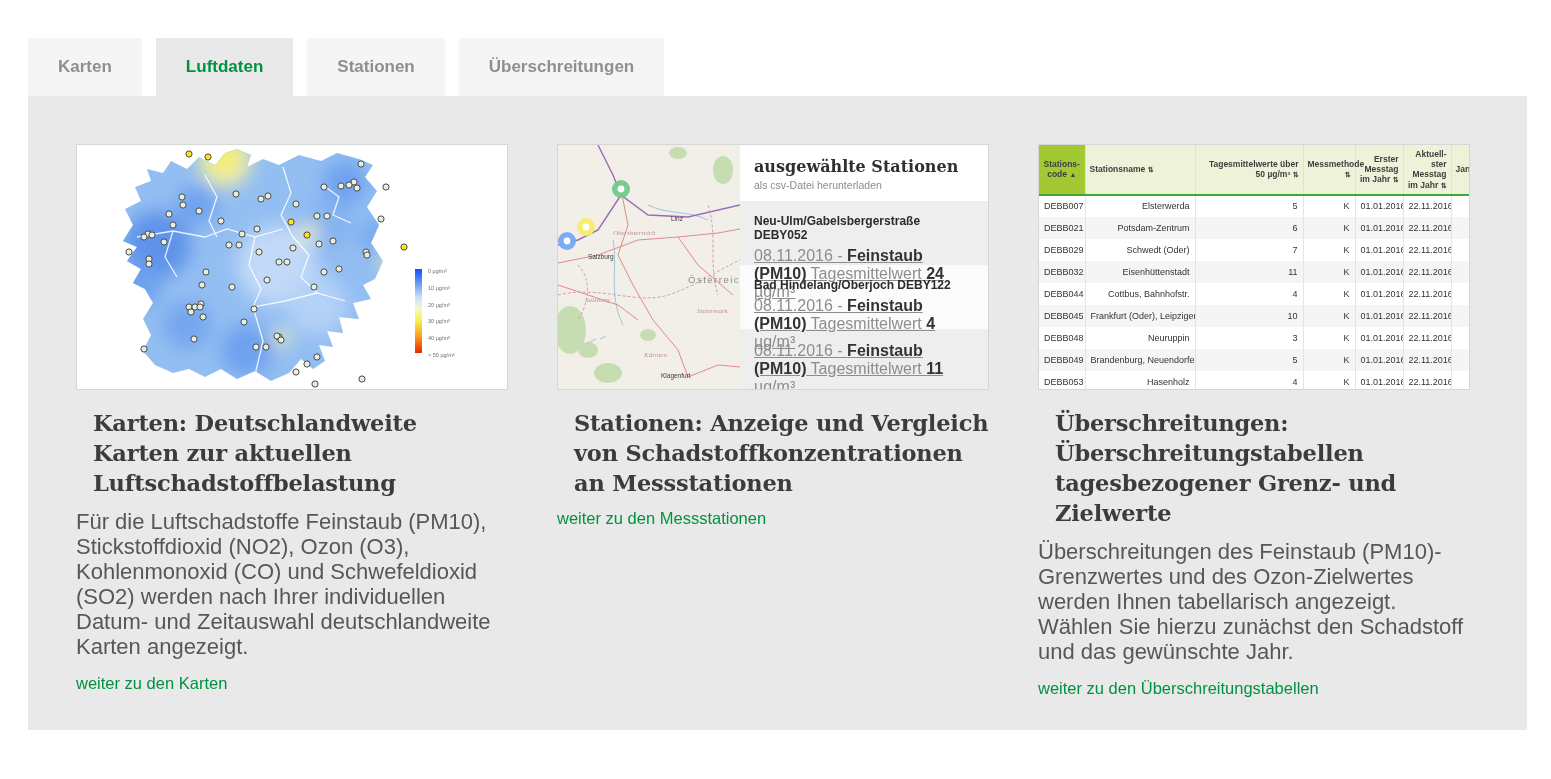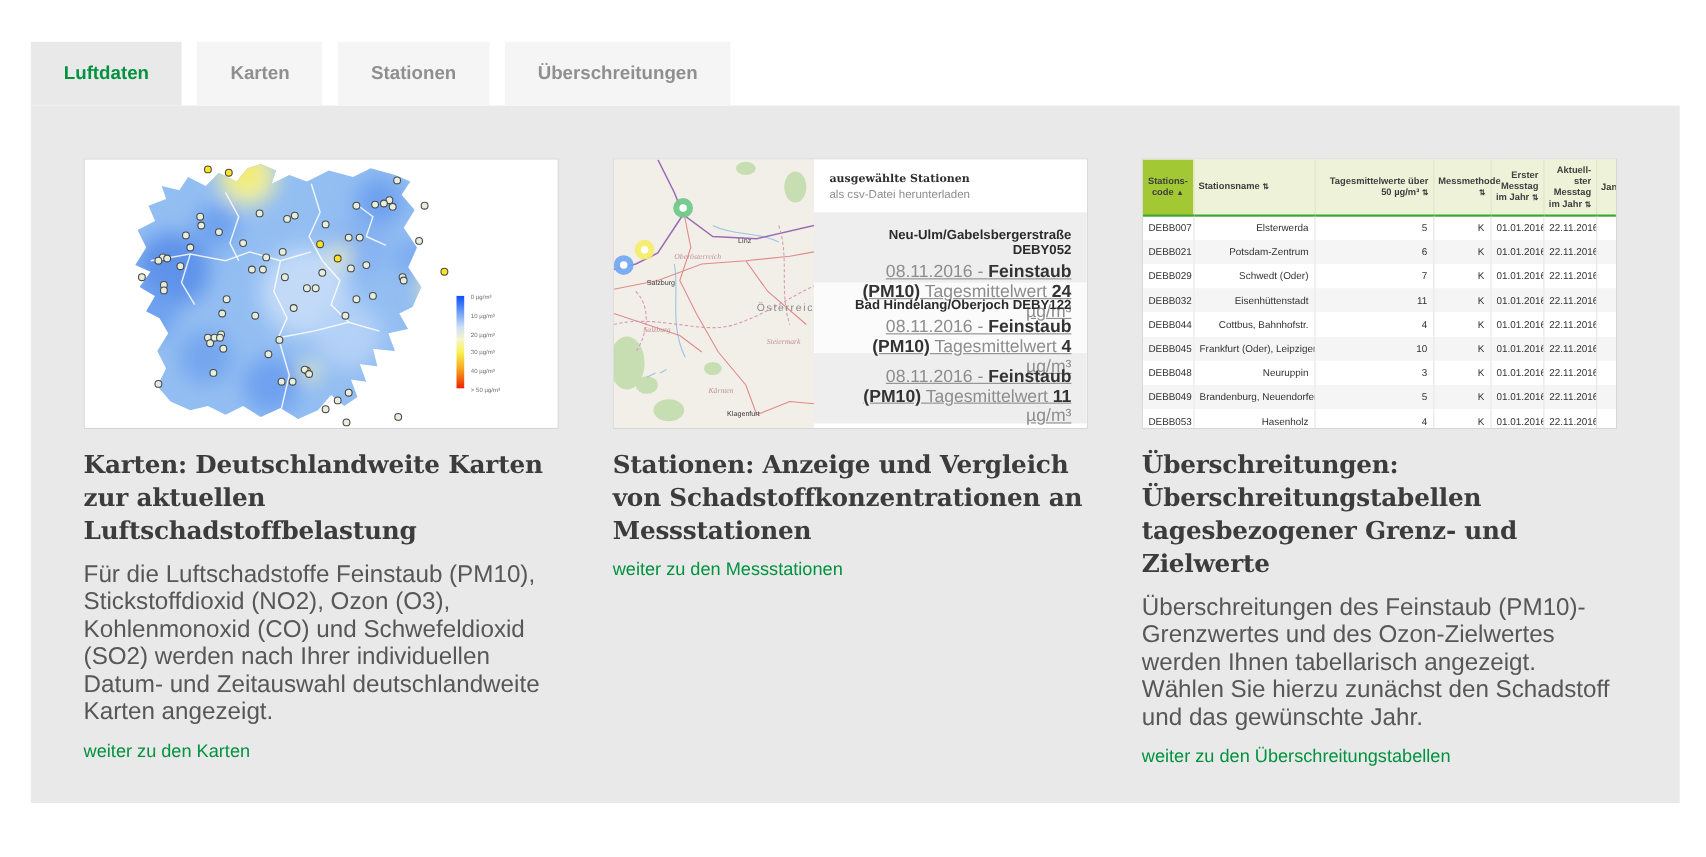--- a/index.html
+++ b/index.html
@@ -24,21 +24,21 @@
     align-content:start;
   }
   .card { width:432px; }
   .thumb {
     width:432px; height:246px; background:#fff; border:1px solid #d6d6d6;
     position:relative; overflow:hidden; margin-bottom:18px; cursor:pointer;
   }
   h2 {
     font-family:"DejaVu Serif","Liberation Serif",serif;
     font-size:22.5px; line-height:30px; color:#3c3c3c; letter-spacing:-0.2px;
-    margin:0 0 11px 0; font-weight:bold;
+    margin:0 0 11px 17px; font-weight:bold;
   }
   .card p { font-size:22px; line-height:25px; color:#575757; margin:0 0 15px 0; }
   a.more {
     display:inline-block; font-size:16.5px; font-weight:normal; color:#00923f;
     text-decoration:none; cursor:pointer;
   }
   
   .mk { fill:#e6eedd; stroke:#4a4a4a; stroke-width:1; }
   .mk.y { fill:#ffe320; }
   .legend { position:absolute; right:20px; top:122px; width:72px; height:92px; }
@@ -48,24 +48,24 @@
       #0a50ff 0%, #6f9ff5 18%, #cfe0f8 34%, #f6f6c8 47%,
       #f8ef4e 62%, #f7a61c 79%, #ef2200 100%);
   }
   .legend-labels { position:absolute; left:13px; top:0; right:0; bottom:0; }
   .lgl { position:absolute; left:0; font-size:5.5px; line-height:8px; color:#6e6e6e; white-space:nowrap; }
   
   .stlist { position:absolute; left:182px; top:0; right:0; bottom:0; background:#fff; }
   .stlist-head { padding:12px 14px 10px 14px; background:#fff; }
   .stlist-title {
     font-family:"DejaVu Serif","Liberation Serif",serif;
-    font-size:10px; font-weight:bold; color:#2f2f2f; margin-bottom:3px;
+    font-size:16px; font-weight:bold; color:#2f2f2f; margin-bottom:3px;
   }
   .stlist-sub { font-size:10.5px; color:#8d8d8d; }
-  .strow { height:64px; padding:13px 14px; background:#fbfbfb;text-align:right; }
+  .strow { height:64px; padding:13px 14px; background:#fbfbfb; }
   .strow.alt { background:#eeeeee; }
   .stname { font-size:12px; font-weight:bold; color:#2b2b2b; margin-bottom:5px; }
   .stdet { font-size:16px; color:#8d8d8d;text-decoration:underline; }
   .stdet b { color:#333; }
   
   .table-thumb { background:#fff; }
   table { border-collapse:collapse; table-layout:fixed; width:436px; font-size:9px; color:#333; }
   col.c0{width:46px} col.c1{width:110px} col.c2{width:108px} col.c3{width:52px}
   col.c4{width:48px} col.c5{width:48px} col.c6{width:24px}
   th {
@@ -81,22 +81,22 @@
   td.c0, td.c1 { text-align:right; }
   td.c2, td.c3, td.c4, td.c5 { text-align:right; }
   .map-label-state { font:italic 7px "Liberation Serif", serif; fill:#c09098; }
   .map-label-city { font:6.5px "Liberation Sans", sans-serif; fill:#3a3a3a; }
   .map-label-country { font:9.5px "Liberation Sans", sans-serif; fill:#8a8a8a; letter-spacing:1.5px; }
 </style>
 </head>
 <body>
 
 <nav class="tabs">
+  <div class="tab">Karten</div>
   <div class="tab active">Luftdaten</div>
-  <div class="tab">Karten</div>
   <div class="tab">Stationen</div>
   <div class="tab">Überschreitungen</div>
 </nav>
 
 <main class="panel">
 
   <section class="card">
     <div class="thumb">
       <svg width="432" height="246" viewBox="0 0 432 246">
         <defs>

